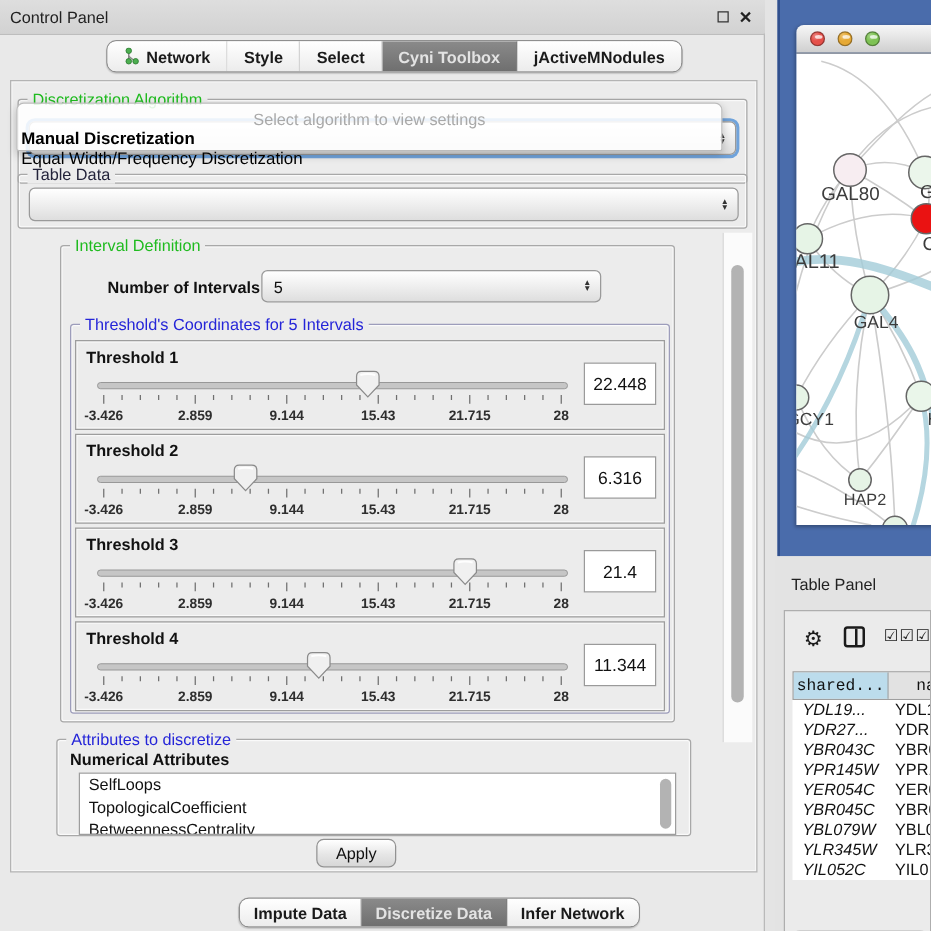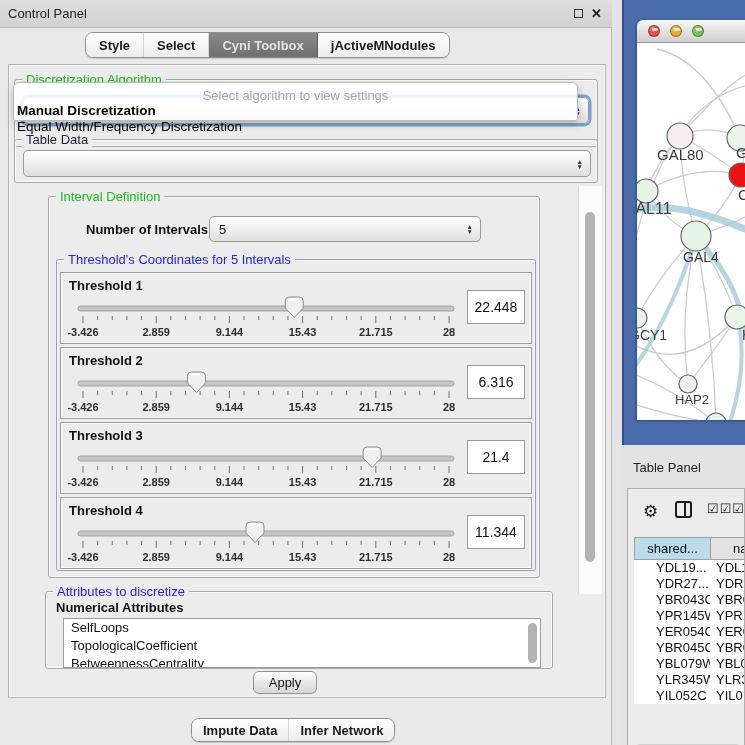--- a/index.html
+++ b/index.html
@@ -75,43 +75,53 @@
   #table-region { position:absolute; left:0; top:445px; width:125px; height:300px; background:#e3e3e3; }
   #tp-title { position:absolute; left:13px; top:15px; font-size:13px; color:#222; }
   #tp-box { position:absolute; left:7px; top:43px; width:118px; height:278px; background:#ebebeb; border:1px solid #aeaeae; overflow:hidden; }
   .tp-tool { position:absolute; top:12px; cursor:default; }
   #gear-ico { left:15px; font-size:17px; color:#1b1b1b; }
   #col-ico { left:47px; width:17px; height:17px; border:2px solid #1b1b1b; border-radius:3px; }
   #col-ico i { position:absolute; left:50%; top:0; width:2px; height:100%; background:#1b1b1b; }
   #chk-icos { left:79px; font-size:13px; color:#1b1b1b; letter-spacing:1px; white-space:nowrap; }
   #tp-table { position:absolute; left:6px; top:48px; width:140px; }
   .tp-hrow { display:flex; height:23px; border:1px solid #9f9f9f; border-bottom:1px solid #9f9f9f; }
-  .tp-hcell { font-size:13px; color:#111; display:flex; align-items:center; justify-content:center; overflow:hidden; white-space:nowrap; }
+  .tp-hcell { font-size:13px; color:#111; display:flex; align-items:center; justify-content:center; overflow:hidden; white-space:nowrap;font-family:Liberation Mono, monospace; }
   .tp-hcell.c1 { width:76px; background:#bcdcec; border-right:1px solid #9f9f9f; }
   .tp-hcell.c2 { flex:1; background:#e2e2e2; justify-content:flex-start; padding-left:22px; }
   .tp-row { display:flex; height:16px; background:#fff; }
   .tp-cell { font-size:13px; color:#111; white-space:nowrap; overflow:hidden; }
-  .tp-cell.c1 { width:76px; padding-left:22px; }
+  .tp-cell.c1 { width:76px; padding-left:8px;font-style:italic; }
   .tp-cell.c2 { flex:1; padding-left:6px; }
   #tp-hsb { position:absolute; left:6px; top:255px; width:108px; height:12px; background:#f2f2f2; border:1px solid #cfcfcf; border-radius:6px; }
 </style>
 </head>
 <body>
 
 <div id="root">
 
   <div id="control-panel">
 
     <div class="titlebar">
       <span class="title">Control Panel</span>
       <span class="win-btn" id="float-btn"><span class="sq"></span></span>
       <span class="win-btn" id="close-btn">✕</span>
     </div>
 
     <div class="seg-bar" id="top-tabs">
+        <div class="seg">
+          <span class="net-ico"><svg width="13" height="14" viewBox="0 0 13 14">
+              <line x1="4" y1="3" x2="4" y2="11" stroke="#888" stroke-width="1.2"></line>
+              <line x1="4" y1="7" x2="9" y2="11" stroke="#888" stroke-width="1.2"></line>
+              <circle cx="4" cy="2.6" r="2.2" fill="#4caf50" stroke="#2e7d32" stroke-width=".7"></circle>
+              <circle cx="4" cy="11" r="2.2" fill="#4caf50" stroke="#2e7d32" stroke-width=".7"></circle>
+              <circle cx="9.5" cy="11" r="2.2" fill="#4caf50" stroke="#2e7d32" stroke-width=".7"></circle>
+            </svg></span>
+          <span>Network</span>
+        </div>
         <div class="seg">
           <span>Style</span>
         </div>
         <div class="seg">
           <span>Select</span>
         </div>
         <div class="seg sel">
           <span>Cyni Toolbox</span>
         </div>
         <div class="seg">
@@ -334,20 +344,23 @@
           <div class="attr-item">BetweennessCentrality</div>
         </div>
     </div>
 
     <div class="push-btn" style="left:253px; top:671px; width:64px; height:23px;">Apply</div>
 
     <div class="seg-bar" id="bottom-tabs">
         <div class="seg">
           <span>Impute Data</span>
         </div>
+        <div class="seg sel">
+          <span>Discretize Data</span>
+        </div>
         <div class="seg">
           <span>Infer Network</span>
         </div>
       </div>
   </div>
 
   <div id="right-region">
     <div id="blue-frame">
       <div id="net-window">
         <div id="net-titlebar">

